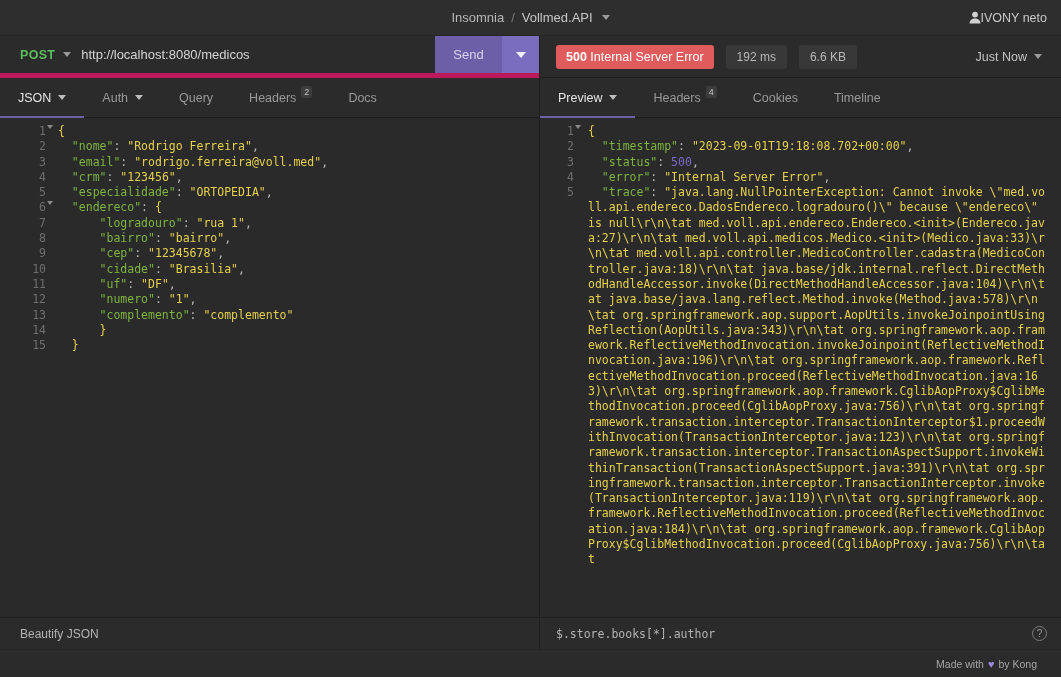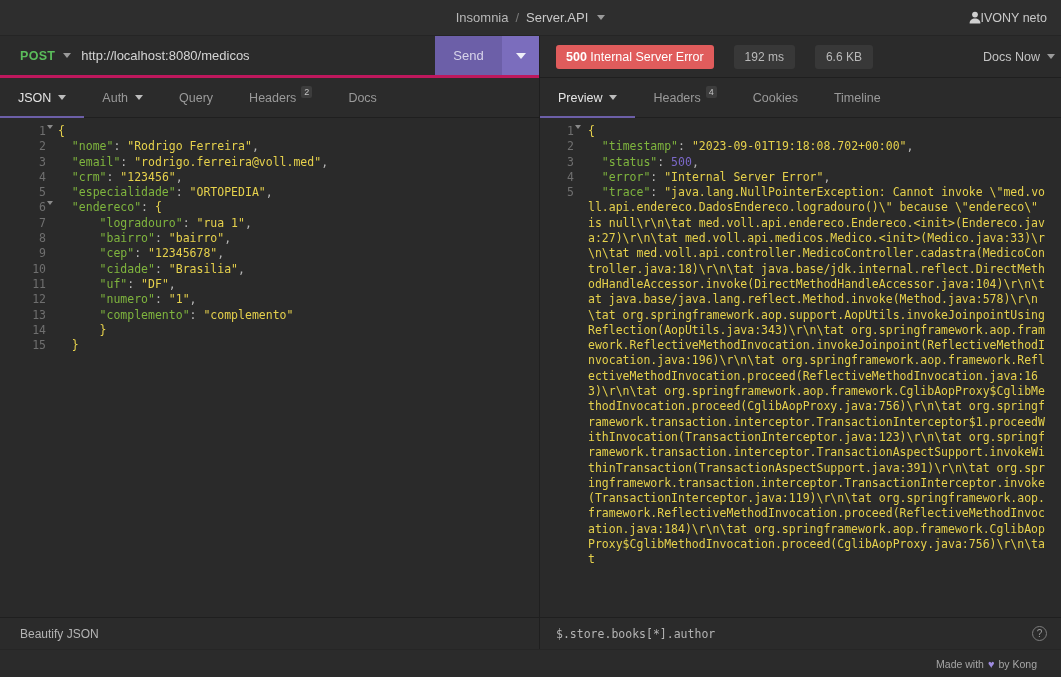--- a/index.html
+++ b/index.html
@@ -45,21 +45,21 @@
 
   
   .body { flex:1; display:flex; min-height:0; }
   .pane { display:flex; flex-direction:column; min-height:0; }
   .pane-left { width:540px; border-right:1px solid #1f1f1f; }
   .pane-right { flex:1; }
 
   
   .urlbar {
     height:42px; min-height:42px; display:flex; align-items:stretch;
-    background:#2b2b2b; border-bottom:3px solid #be185d;
+    background:#2b2b2b; border-bottom:5px solid #be185d;
   }
   .method {
     display:flex; align-items:center; gap:6px;
     padding-left:20px; padding-right:6px;
     font-size:12.5px; font-weight:bold; color:#5bbd5b;
     letter-spacing:.3px;
   }
   .method .caret { border-top-color:#9a9a9a; }
   .url-input {
     flex:1; display:flex; align-items:center;
@@ -72,22 +72,22 @@
   }
   .send-caret-btn {
     width:37px; display:flex; align-items:center; justify-content:center;
     background:#7b6dbd;
   }
   .send-caret-btn .caret { border-top-color:#efeff8; border-left-width:5px; border-right-width:5px; border-top-width:6px; margin:0;}
 
   
   .statusbar {
     height:42px; min-height:42px; display:flex; align-items:center;
-    background:#2b2b2b; border-bottom:1px solid #1f1f1f; padding:0 6px 0 16px;
-    gap:20px;
+    background:#2b2b2b; border-bottom:1px solid #1f1f1f; padding:0 19px 0 16px;
+    gap:12px;
   }
   .status-pill {
     background:#e05c5c; color:#ffffff; font-size:12.5px;
     padding:5px 10px; border-radius:3px; white-space:nowrap;
   }
   .status-pill b { font-weight:bold; }
   .meta-pill {
     background:#383838; color:#b9b9b9; font-size:12px;
     padding:5px 11px; border-radius:3px;
   }
@@ -179,21 +179,21 @@
 </style>
 </head>
 <body>
 
 <div class="app">
 
   <div class="titlebar">
     <div class="titlebar-center">
       <span class="brand">Insomnia</span>
       <span class="slash">/</span>
-      <span class="workspace">Server.API</span>
+      <span class="workspace">Vollmed.API</span>
       <span class="caret"></span>
     </div>
     <div class="titlebar-right">
       <span class="avatar-icon">
         <svg width="12" height="13" viewBox="0 0 12 13">
             <circle cx="6" cy="3.6" r="2.9" fill="#d0d0d0"></circle>
             <path d="M0.6 12.5 C0.6 8.9 3 7.4 6 7.4 C9 7.4 11.4 8.9 11.4 12.5 Z" fill="#d0d0d0"></path>
           </svg>
       </span>
       <span>IVONY neto</span>
@@ -266,21 +266,21 @@
     <div class="pane pane-right">
 
       <div class="statusbar">
         <div class="status-pill">
           <b>500</b>
           <span>Internal Server Error</span>
         </div>
         <div class="meta-pill">192 ms</div>
         <div class="meta-pill">6.6 KB</div>
         <div class="statusbar-right">
-          <span>Docs Now</span>
+          <span>Just Now</span>
           <span class="caret"></span>
         </div>
       </div>
 
       <div class="tabrow" id="response-tabs">
           <div class="tab active first">
             <span>Preview</span>
             <span class="caret"></span>
           </div>
           <div class="tab">

